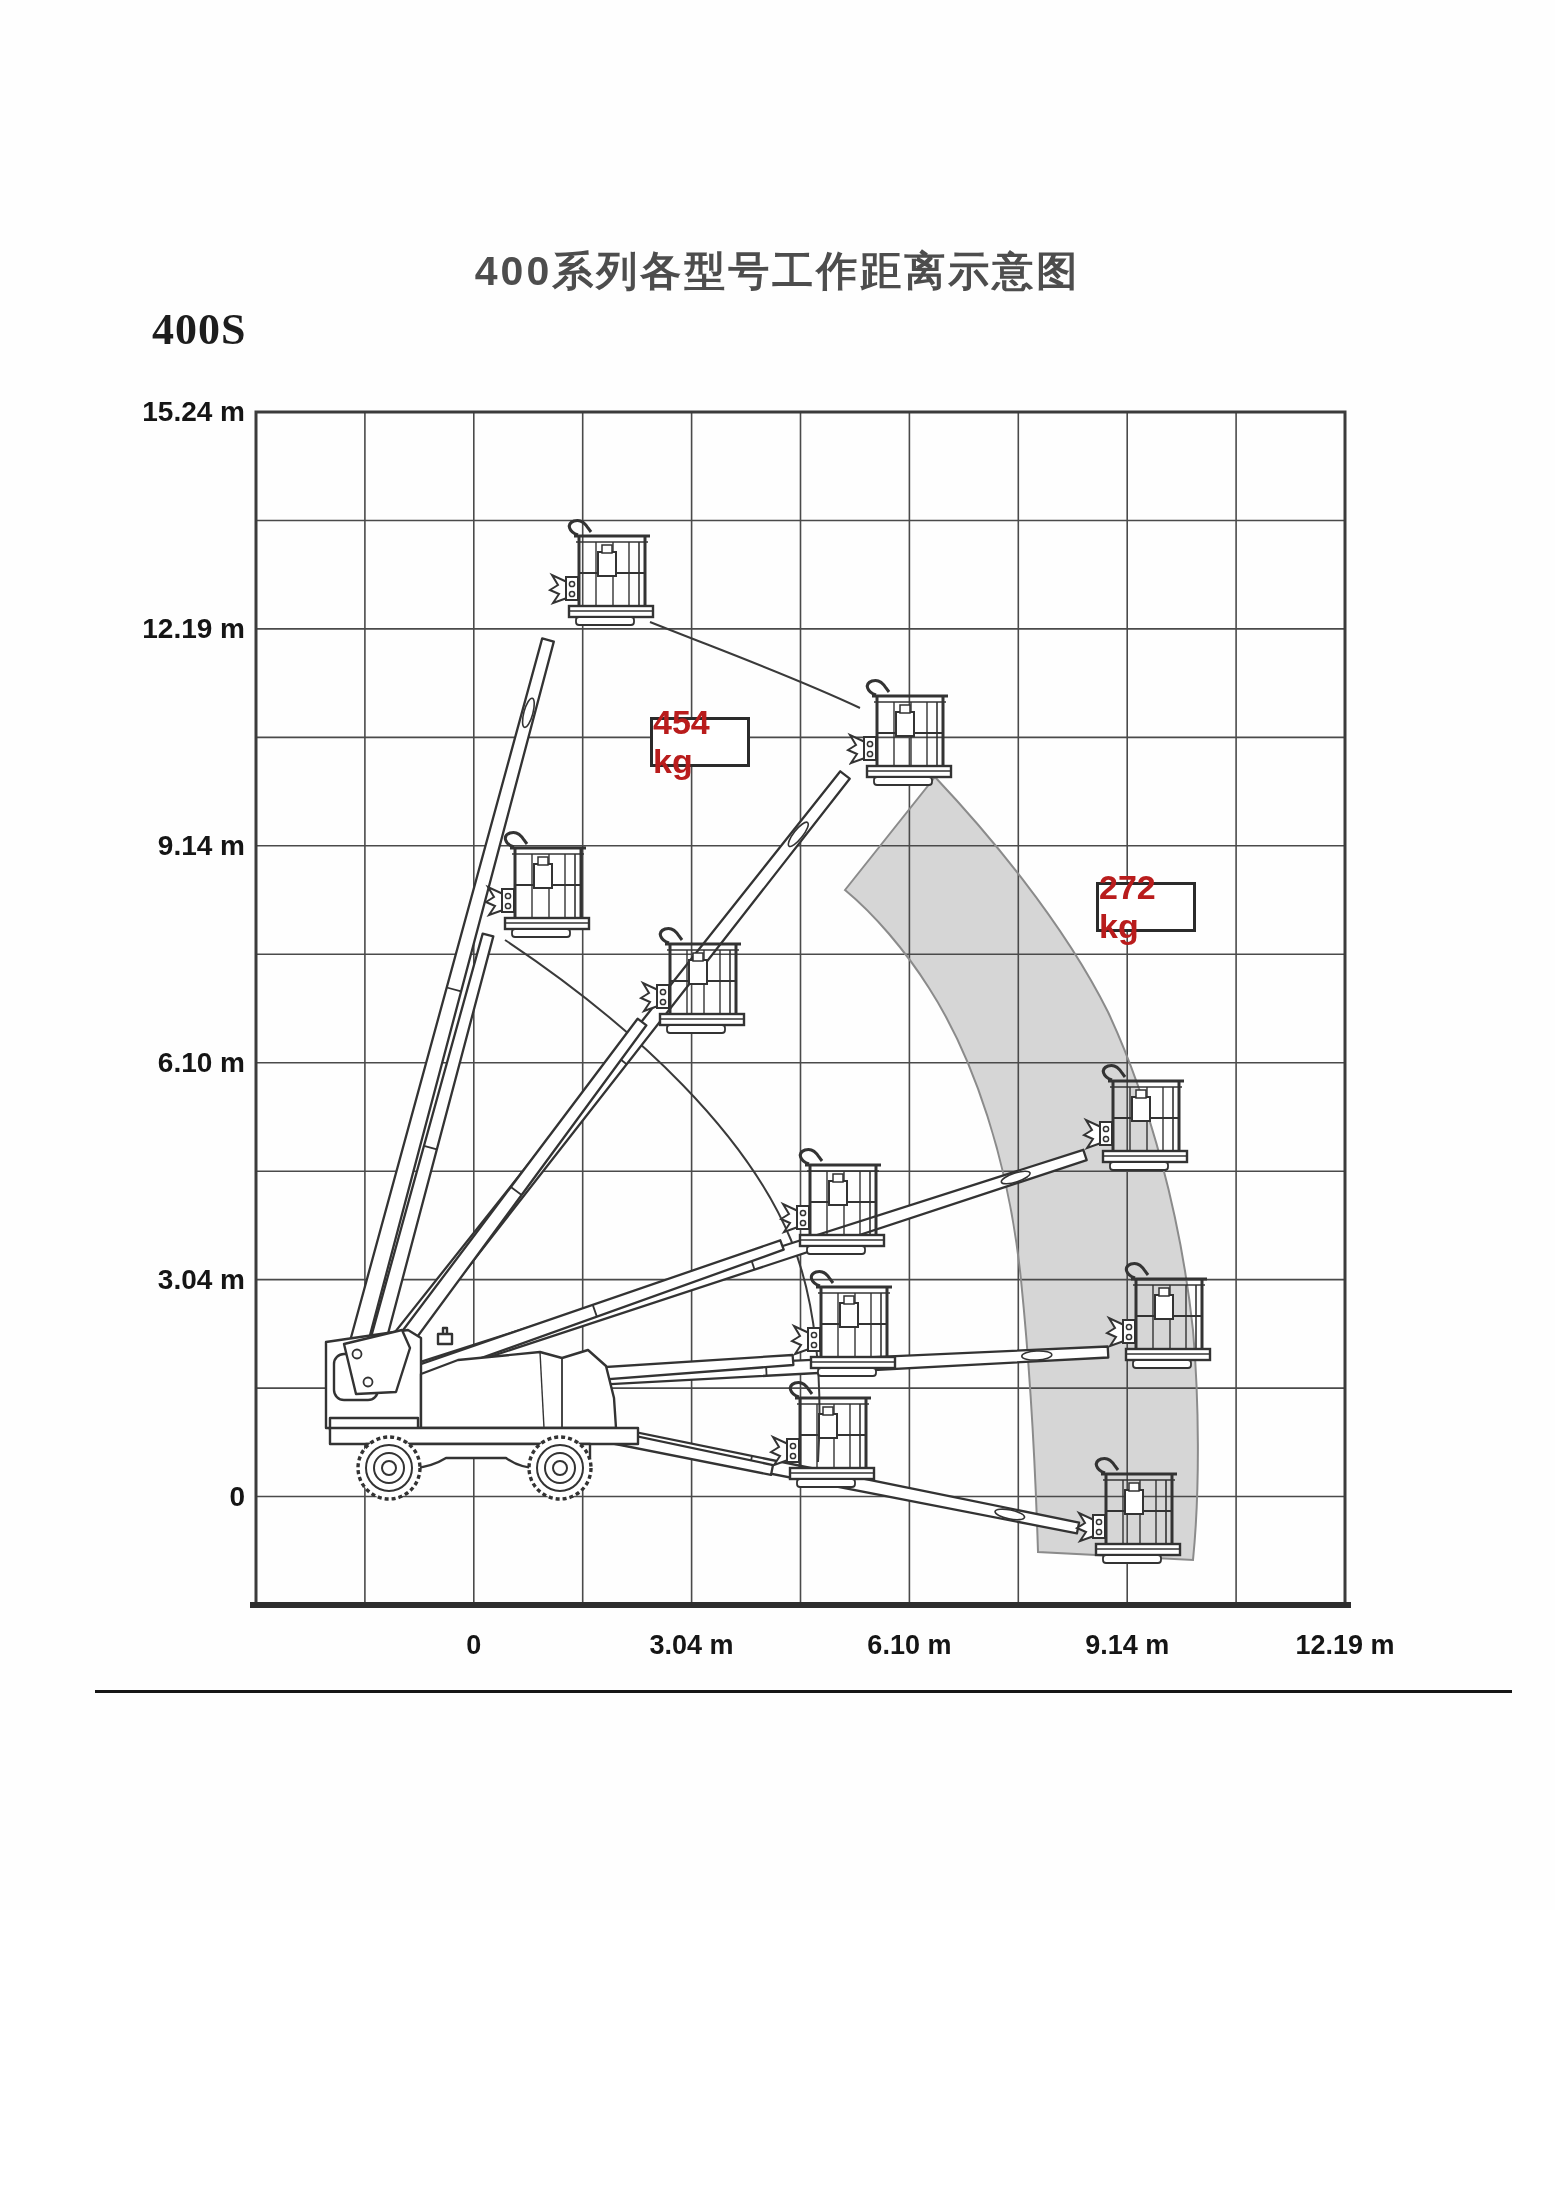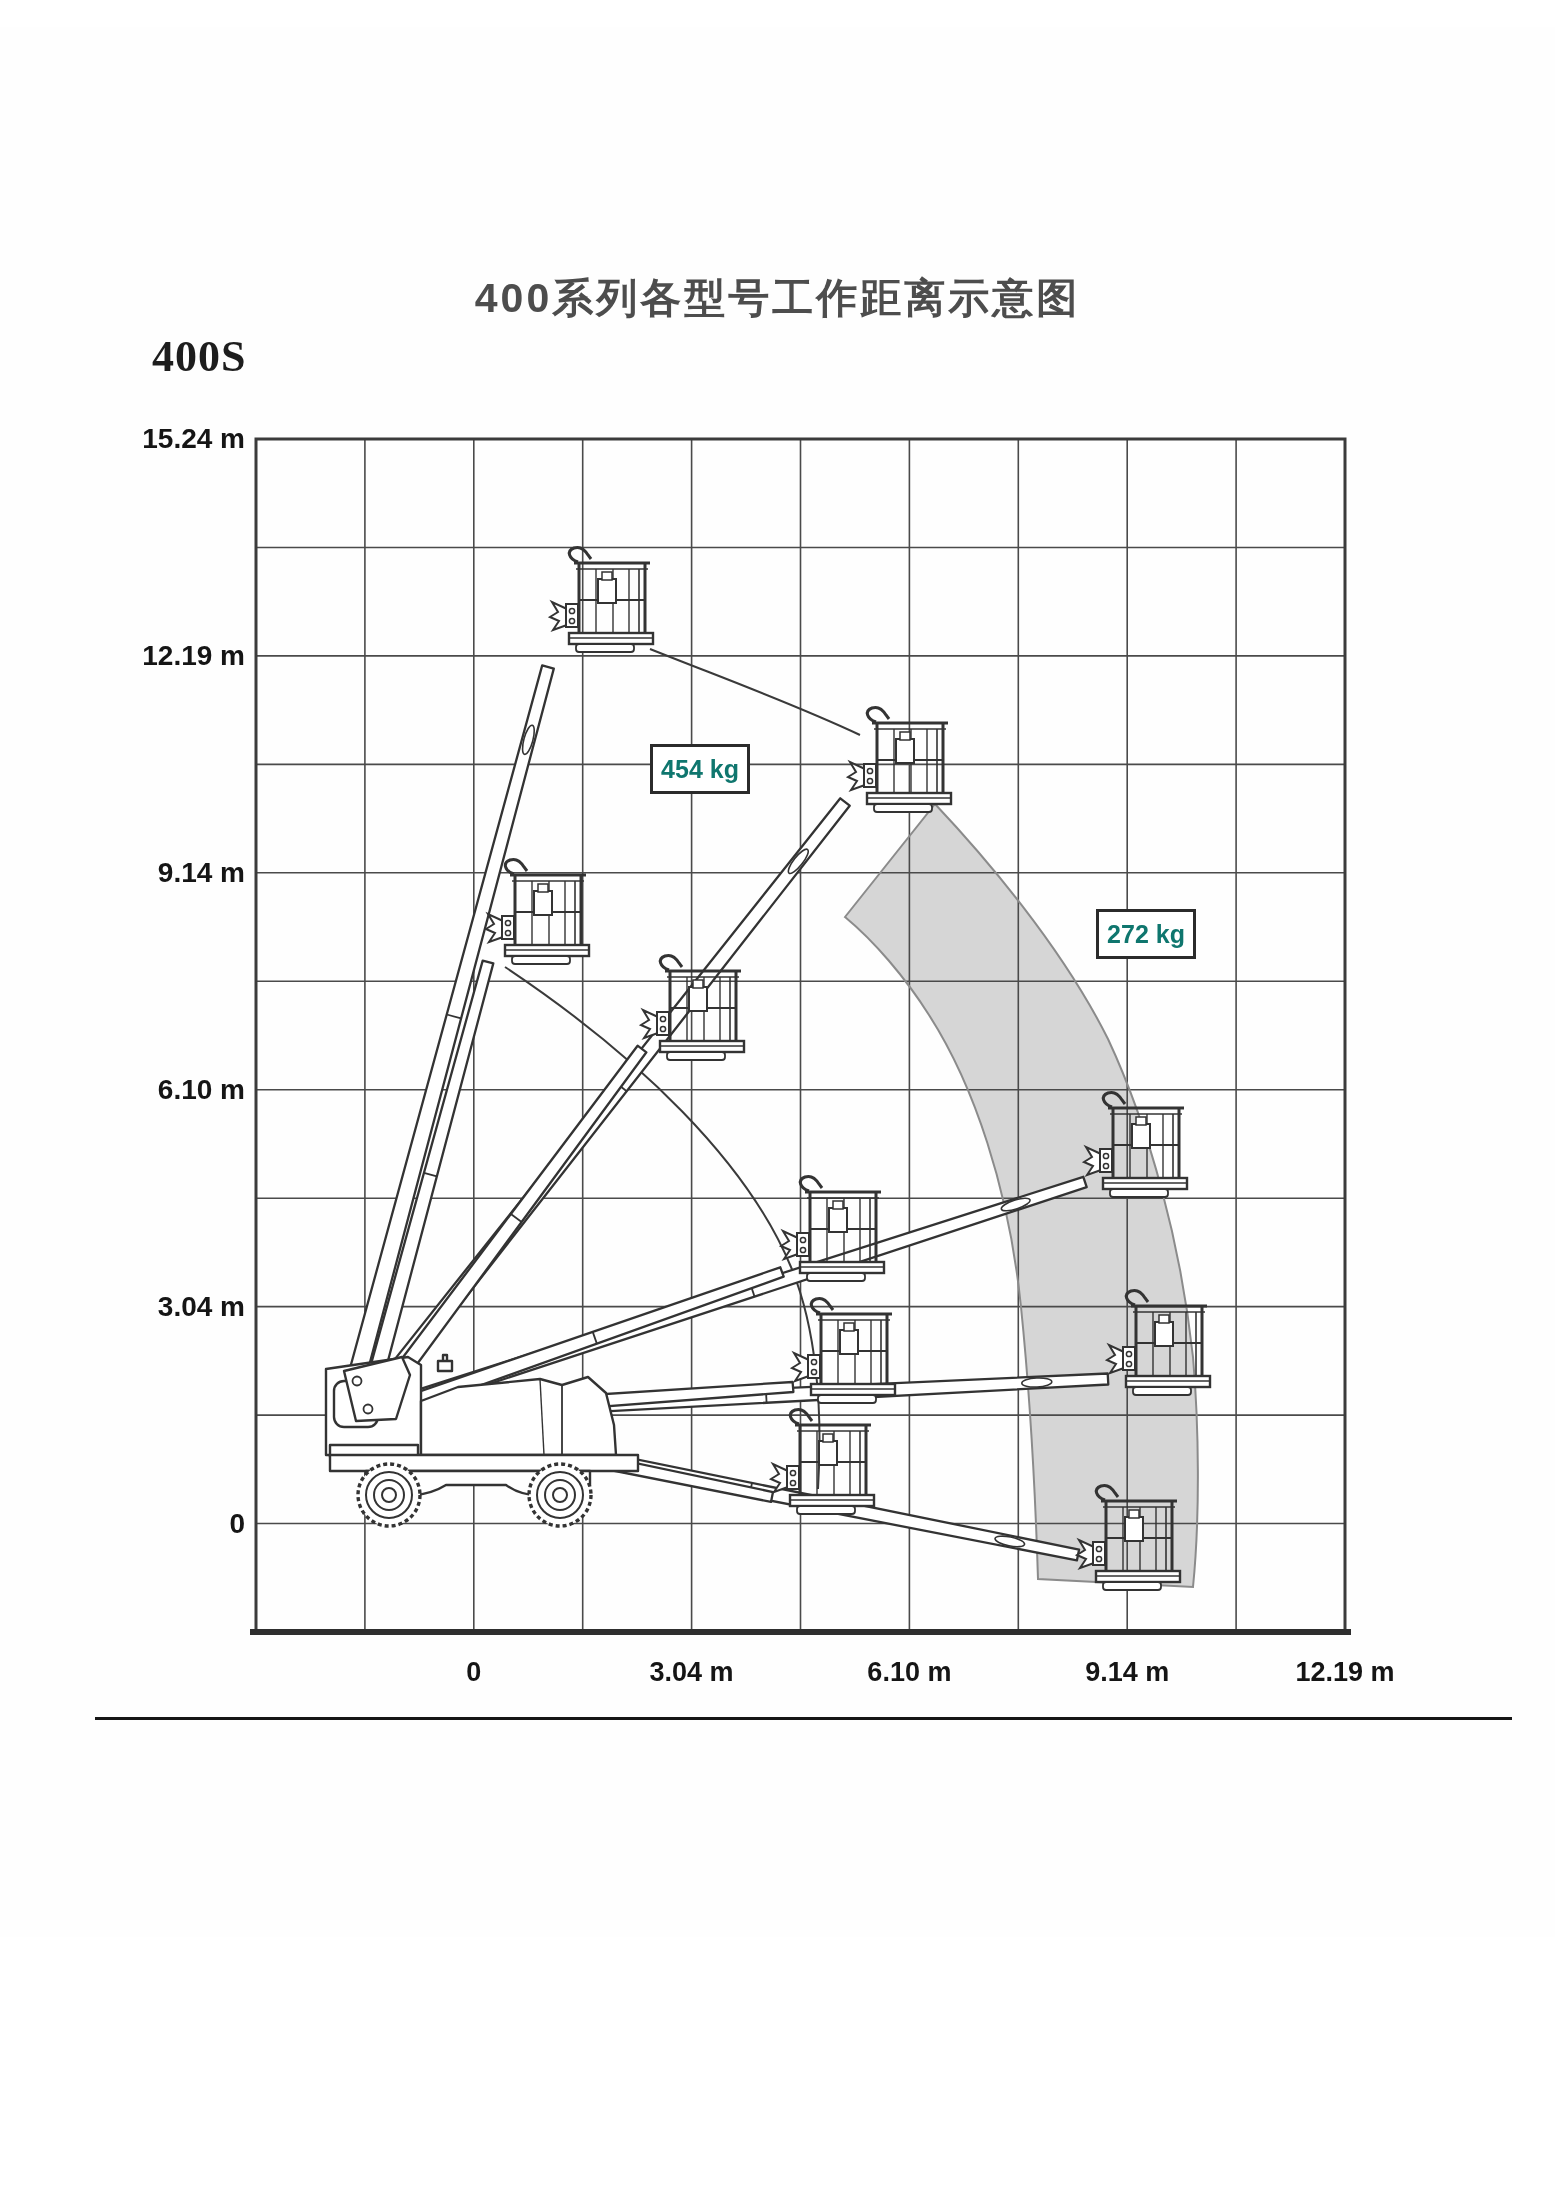--- a/index.html
+++ b/index.html
@@ -1,27 +1,27 @@
 <!DOCTYPE html>
 <html><head>
 <meta charset="utf-8">
 <style>
   html,body{margin:0;padding:0;background:#ffffff;}
   #page{position:relative;width:1555px;height:1910px;background:#fefefe;overflow:hidden;
-        font-family:"Liberation Sans","DejaVu Sans",sans-serif;margin-top:27px;}
+        font-family:"Liberation Sans","DejaVu Sans",sans-serif;}
   #art{position:absolute;left:0;top:0;width:1555px;height:2199px;}
   .txt{position:absolute;color:#1b1b1b;white-space:nowrap;}
   #title{left:0;right:0;top:244px;text-align:center;font-size:41px;font-weight:600;
          color:#4d4d4d;letter-spacing:3px;}
   #model{left:152px;top:304px;font-size:44px;font-weight:bold;color:#1d1d1d;letter-spacing:1px;font-family:Liberation Serif, serif;}
   .ytick{right:1310px;transform:translateY(-50%);font-size:28px;font-weight:bold;color:#151515;text-align:right;}
   .xtick{transform:translateX(-50%);top:1630px;font-size:27px;font-weight:bold;color:#151515;}
   .kgbox{position:absolute;width:94px;height:44px;border:3px solid #2b2b2b;background:#ffffff;
-         display:flex;align-items:center;justify-content:center;font-size:25px;font-weight:bold;
-         color:#0f766e;}
+         display:flex;align-items:center;justify-content:center;font-size:34px;font-weight:bold;
+         color:#b91c1c;}
   #kg454{left:650px;top:717px;}
   #kg272{left:1096px;top:882px;}
   #bottom-rule{position:absolute;left:95px;top:1690px;width:1417px;height:3px;background:#161616;}
 </style>
 </head>
 <body>
 
 <div id="page">
 
   <svg id="art" viewBox="0 0 1555 2199" xmlns="http://www.w3.org/2000/svg">

